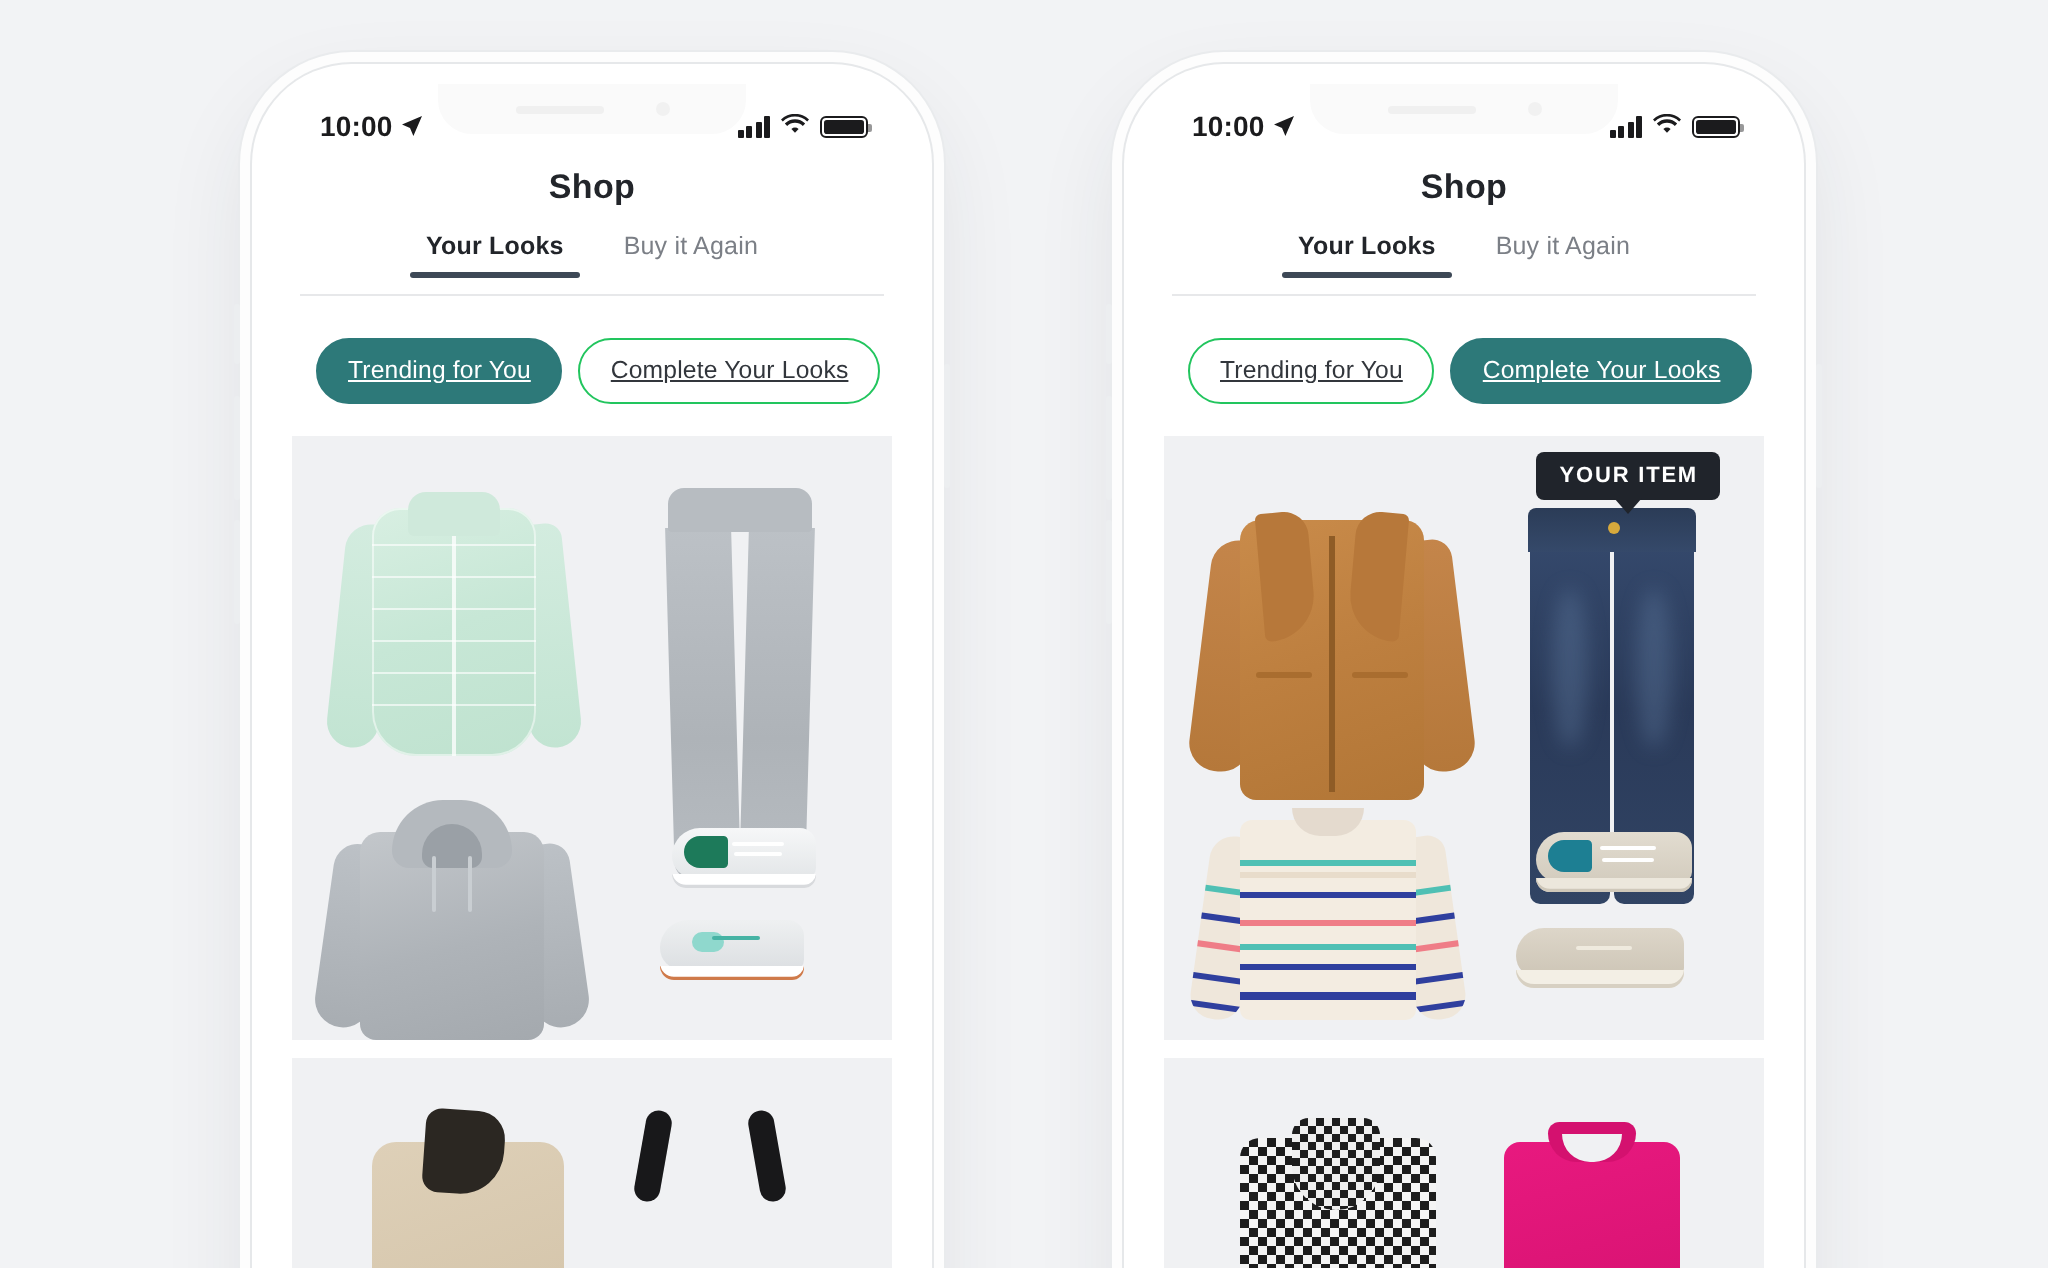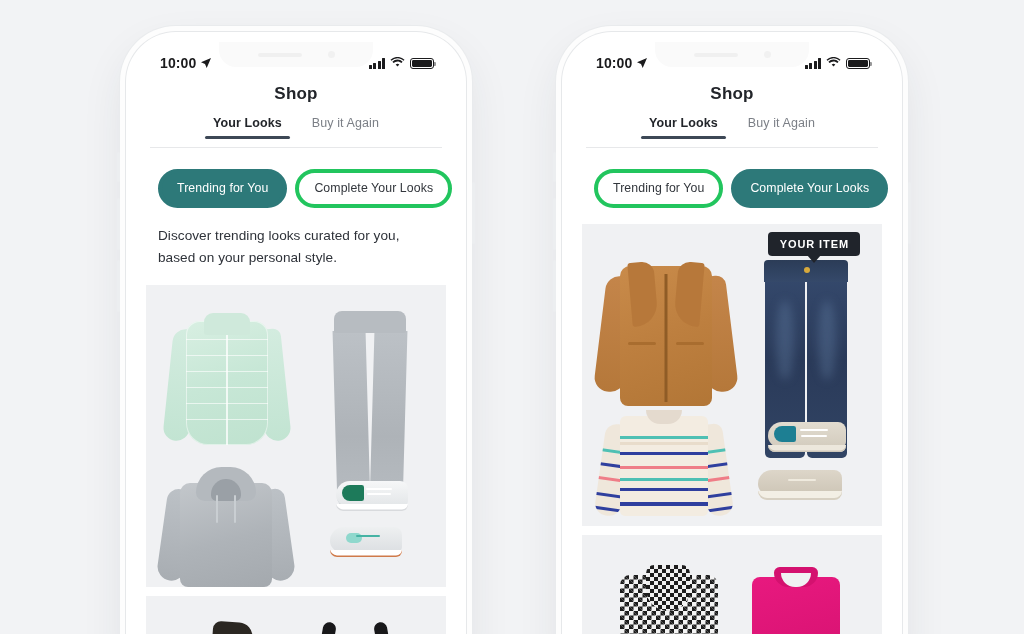--- a/index.html
+++ b/index.html
@@ -150,26 +150,27 @@
 
   
   .chips {
     display: flex; gap: 8px;
     padding: 21px 0 0 22px;
   }
   .chip {
     border-radius: 999px;
     font-size: 12.3px;
     padding: 8px 15px 9px;
-    border: 4px solid #22c55e;
+    border: 1px solid #22c55e;
     color: #32363c;
     background: #ffffff;
     white-space: nowrap;
     cursor: pointer;
     letter-spacing: .1px;
+    text-decoration: underline;
   }
   .chip.on {
     background: #2d7979;
     border-color: #2d7979;
     color: #ffffff;
   }
 
   
   .blurb {
     padding: 17px 22px 0 22px;
@@ -460,21 +461,20 @@
       <div class="tabs">
         <div class="tab active">Your Looks</div>
         <div class="tab">Buy it Again</div>
       </div>
 
       <div class="chips">
         <div class="chip on">Trending for You</div>
         <div class="chip">Complete Your Looks</div>
       </div>
 
-      <div class="blurb">Discover trending looks curated for you, based on your personal style.</div>
 
       <div class="feed">
 
         <div class="card">
           <div class="inner">
             <div class="g puffer">
               <div class="sl l"></div>
                 <div class="sl r"></div>
               <div class="body">
                 <div class="quilt" style="top:18px"></div>

